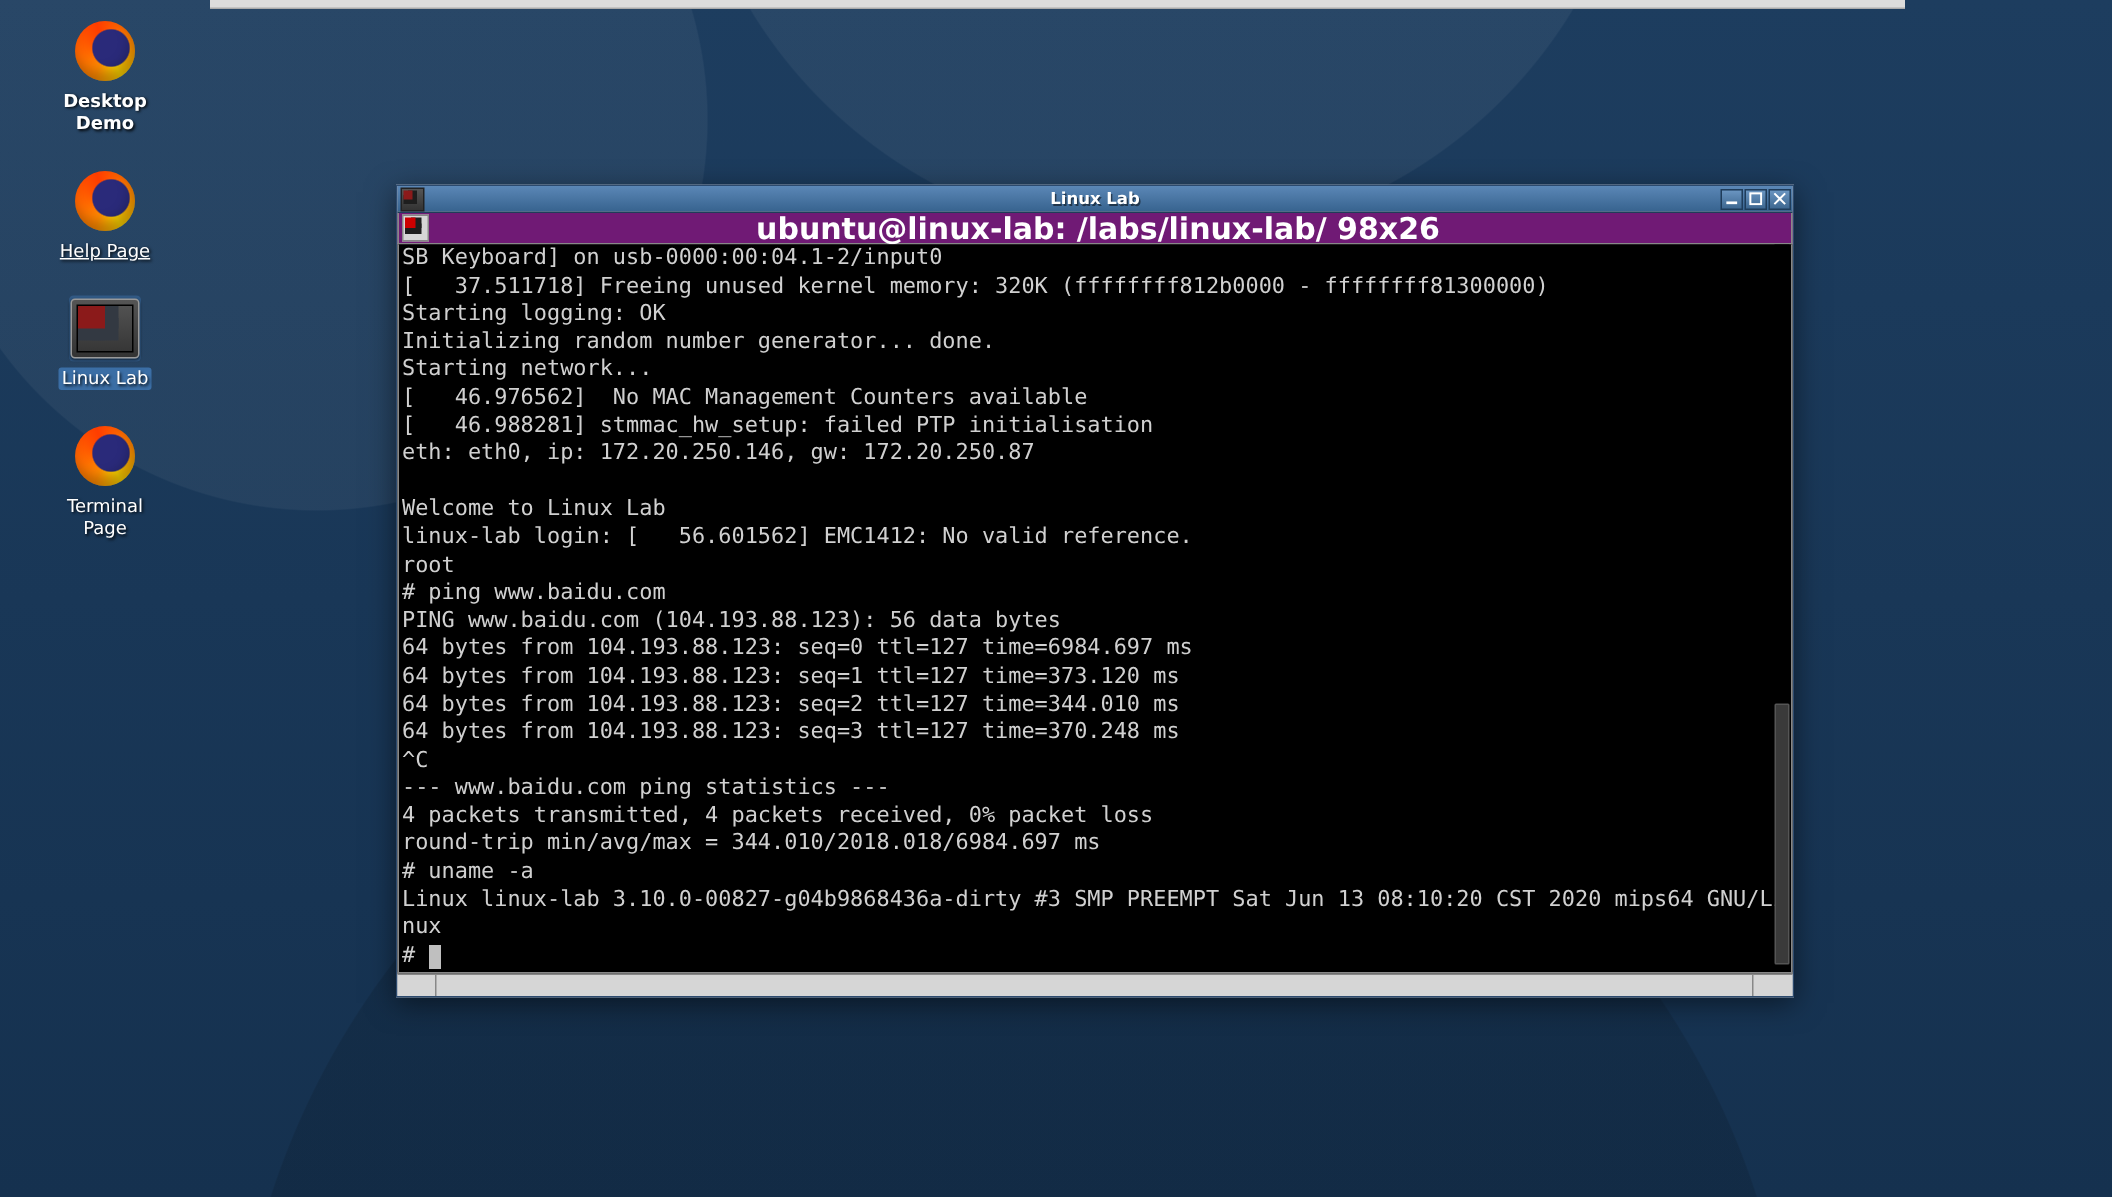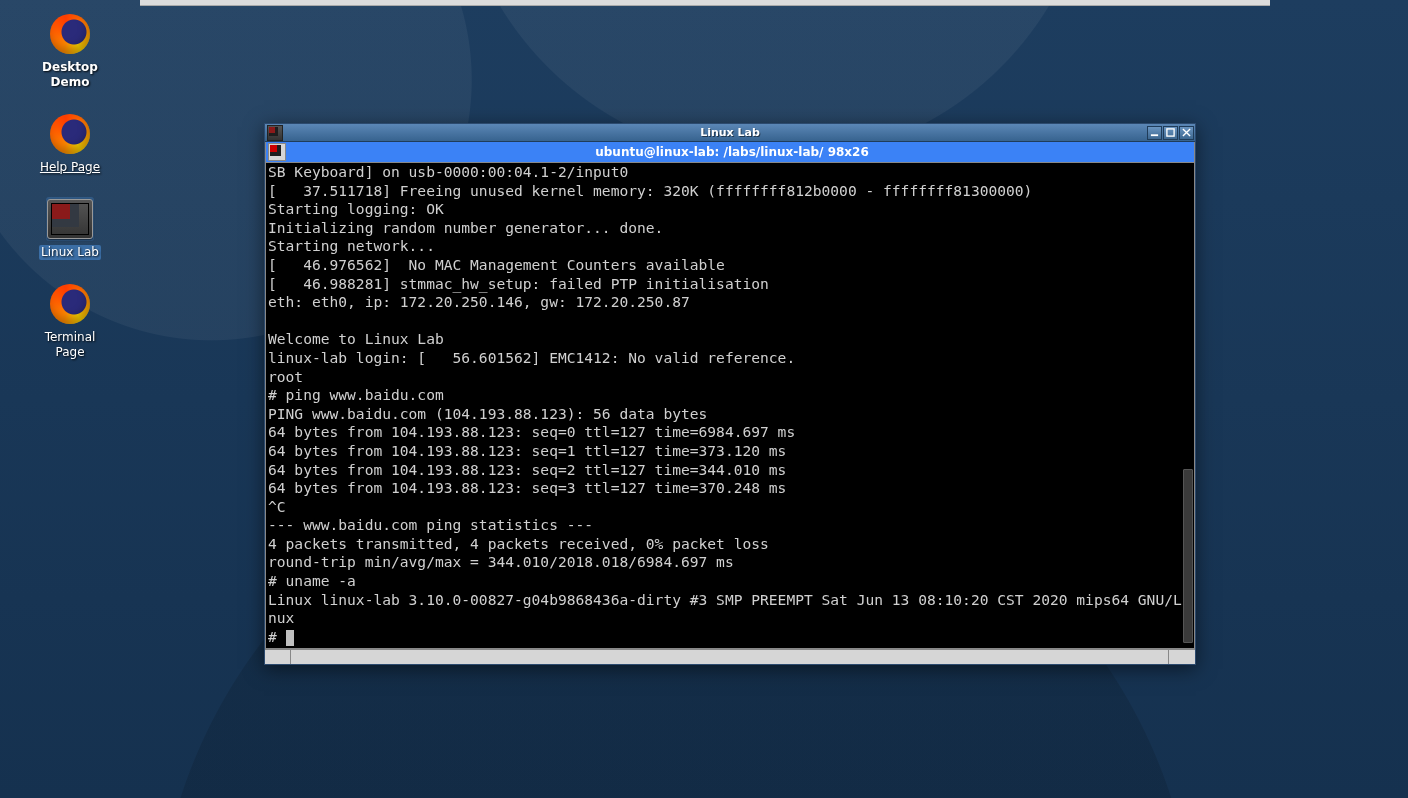--- a/index.html
+++ b/index.html
@@ -145,25 +145,25 @@
     border:1px solid #1f3c5a;
     box-sizing:border-box;
     display:flex;align-items:center;justify-content:center;
     cursor:pointer;
   }
   .titlebar .btn svg { width:9px;height:9px; }
 
   
   .subtitlebar {
     height: 20px;
-    background: #3b82f6;
+    background: #701a75;
     color: #fff;
     display:flex;
     align-items:center;
-    font-size: 12px;
+    font-size: 20px;
     border: 1px solid #888;
     border-top: none;
   }
   .subtitlebar .s-icon {
     width:16px;height:16px;margin:0 4px 0 2px;
     background:#d6d6d6;
     border:1px solid #888;
     position:relative;
   }
   .subtitlebar .s-icon::before{

